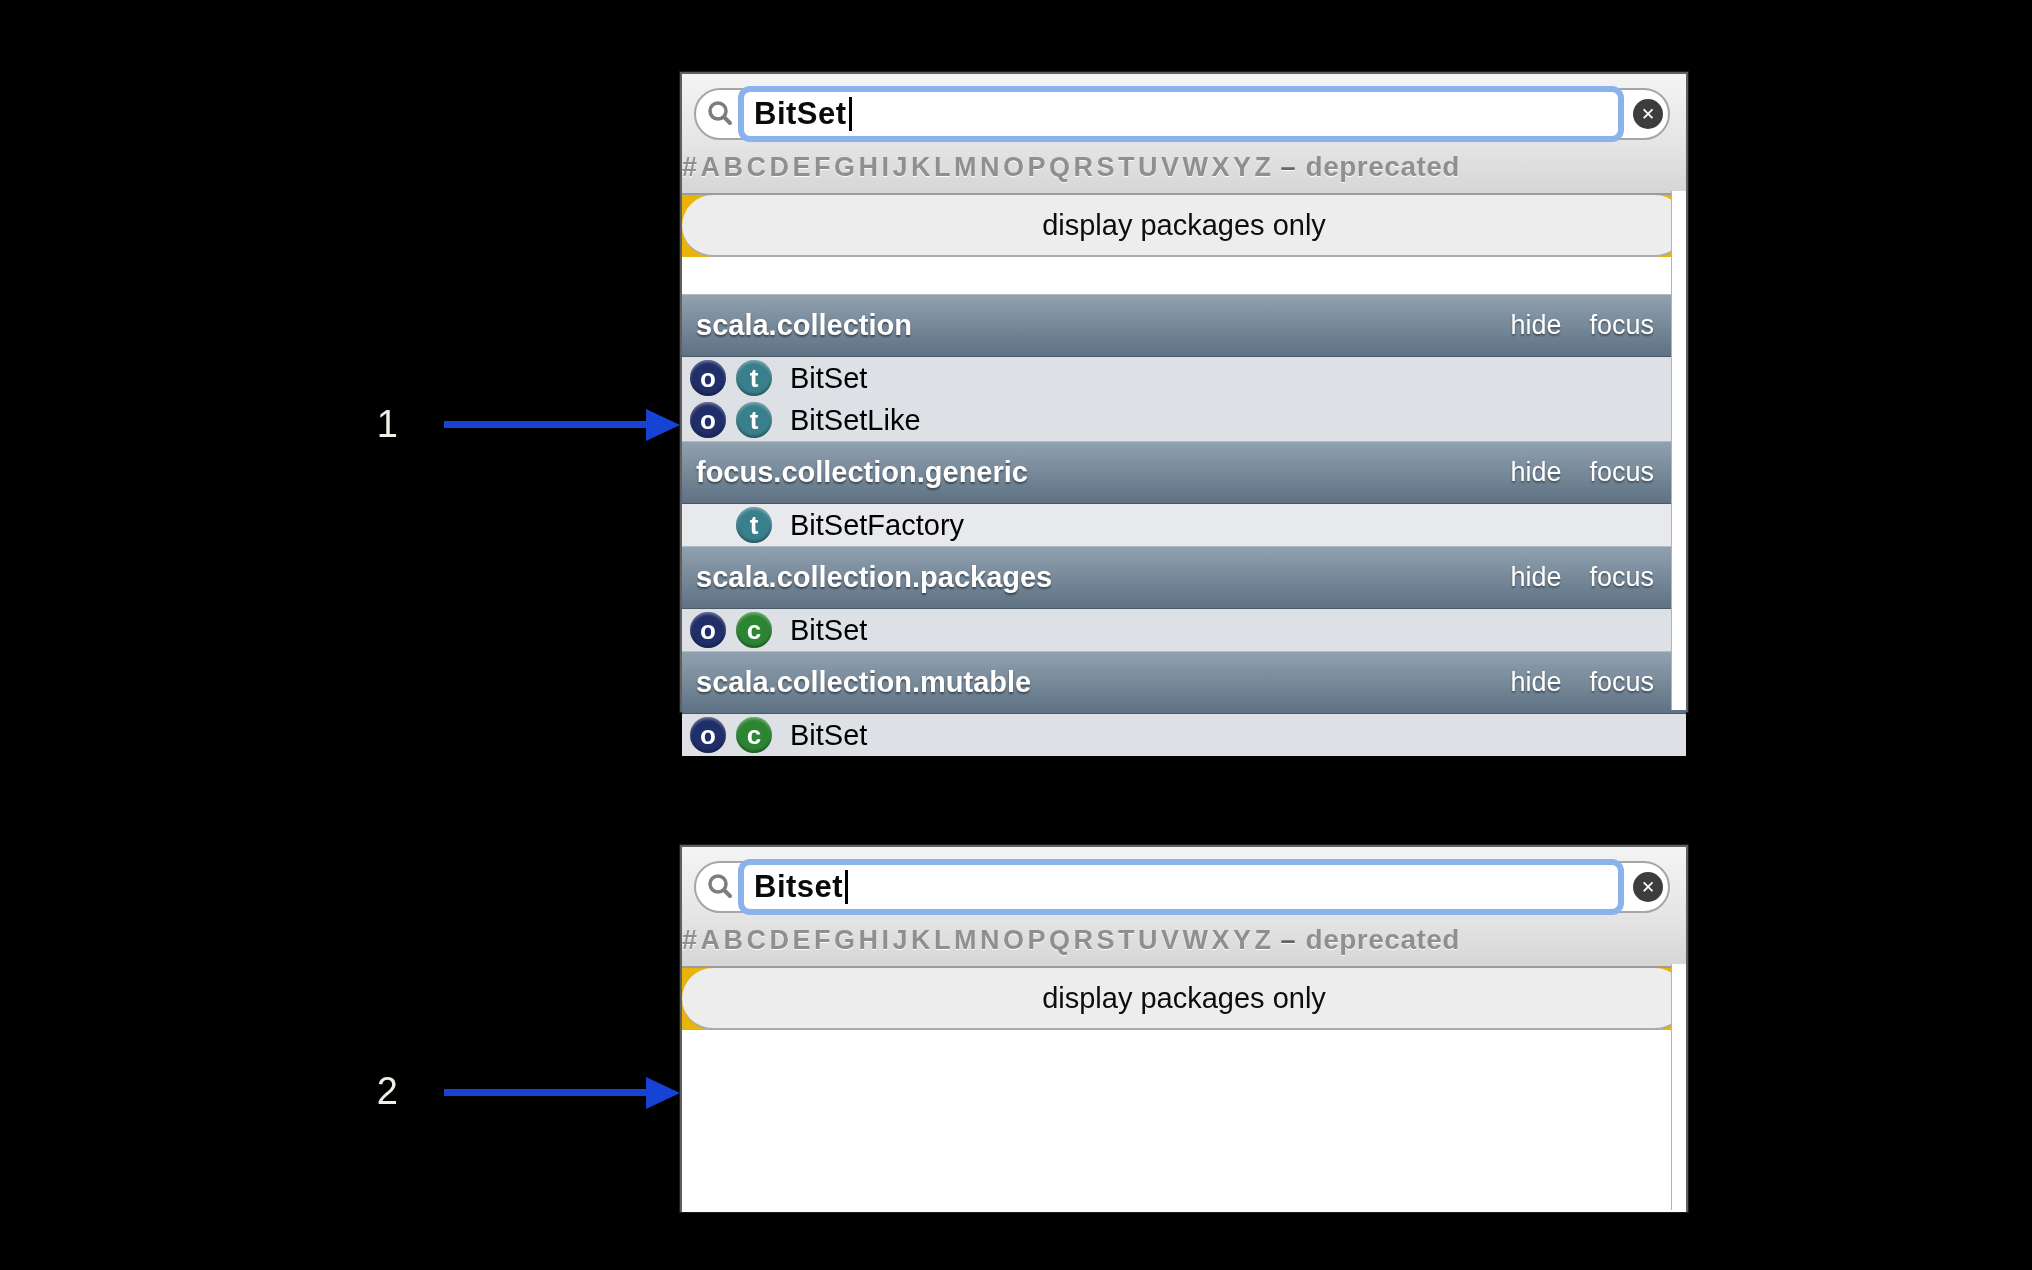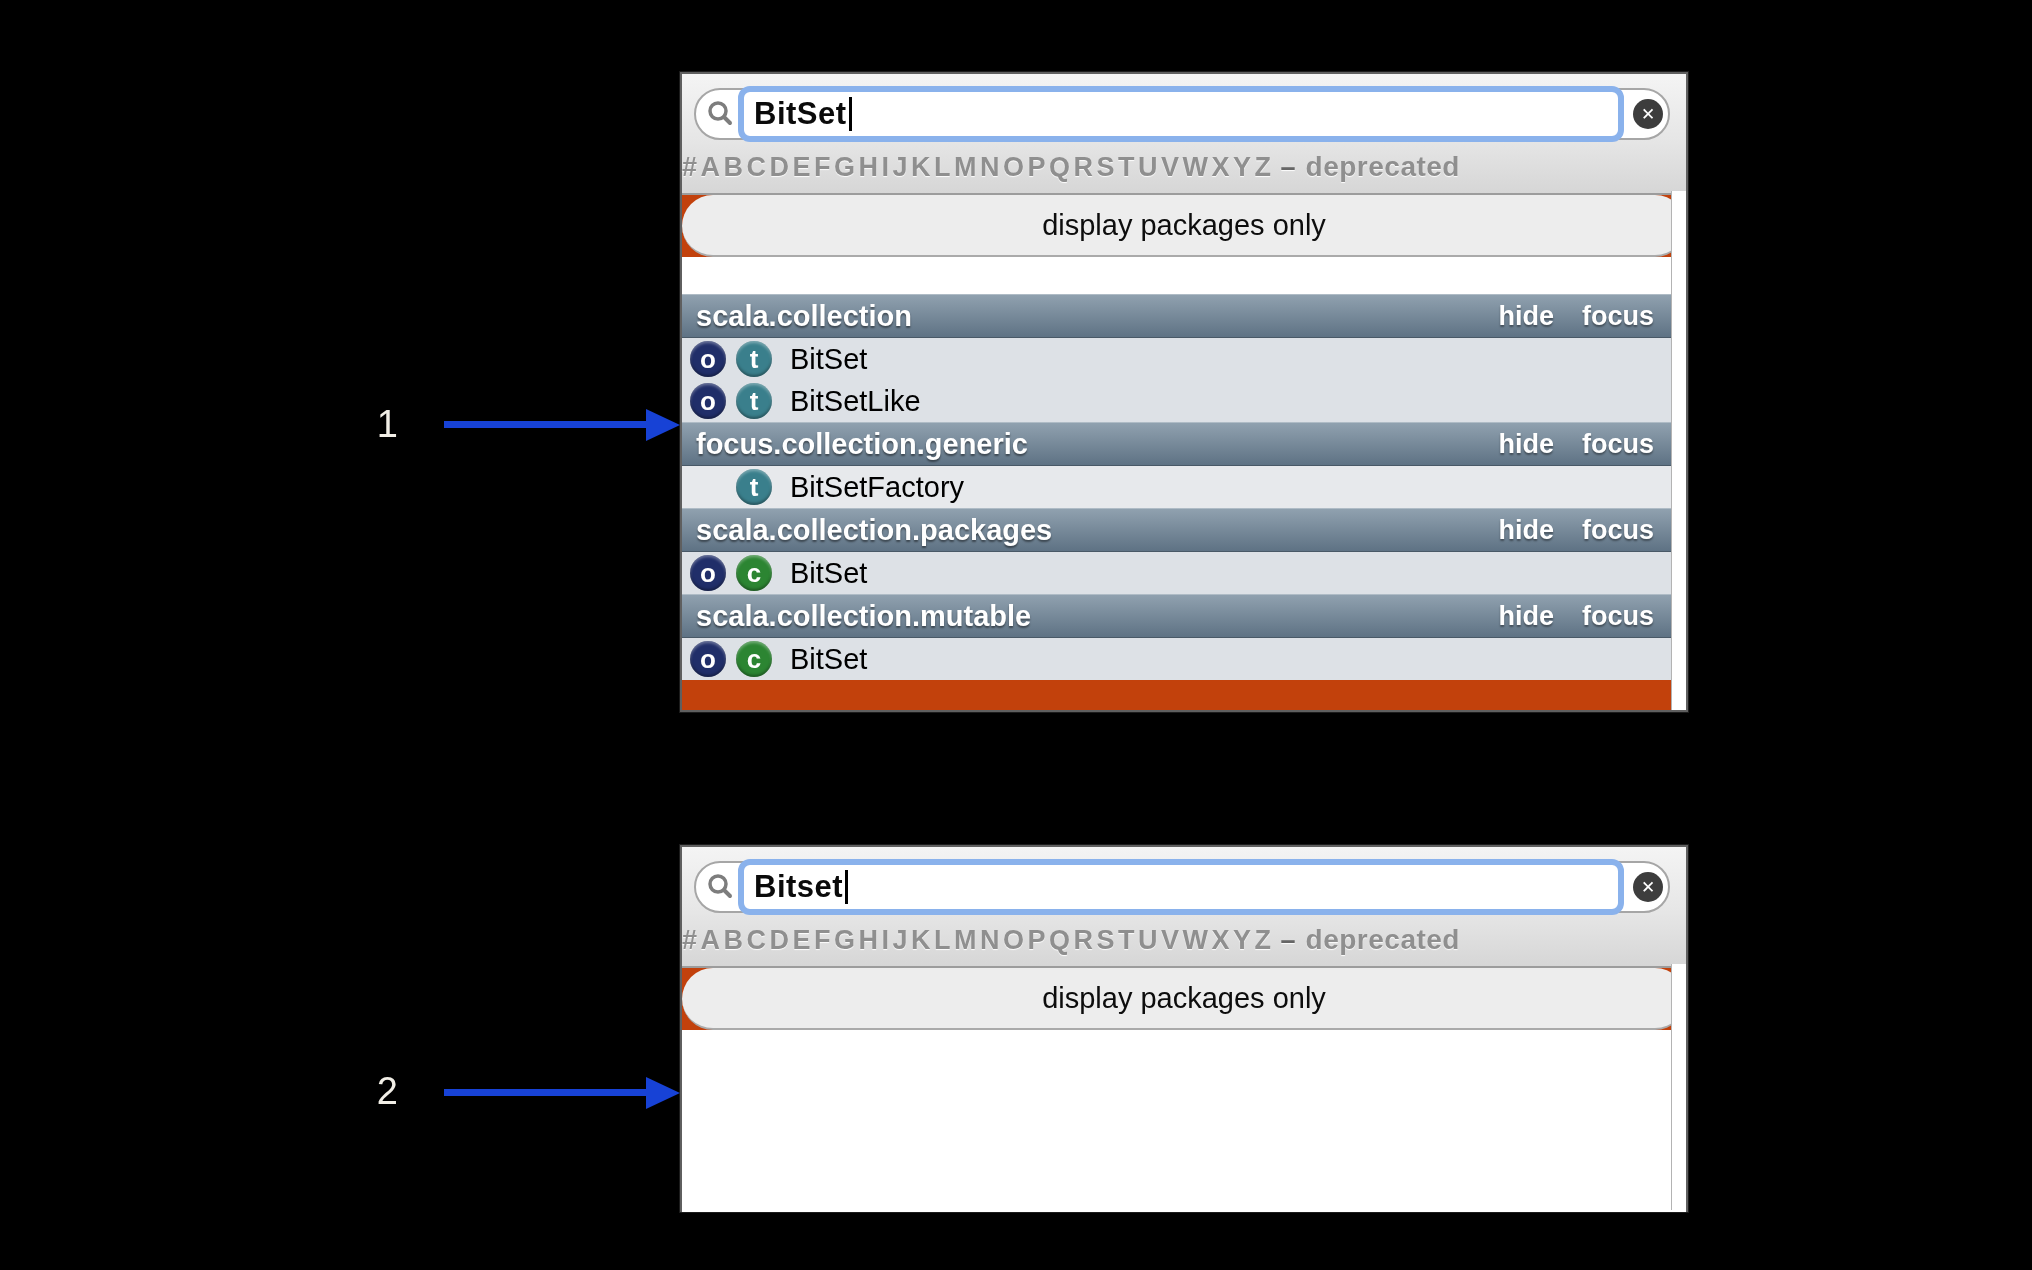--- a/index.html
+++ b/index.html
@@ -1,21 +1,21 @@
 <!DOCTYPE html>
 <html><head>
 <meta charset="utf-8">
 <style>
   html,body{margin:0;padding:0;background:#000;width:2032px;height:1270px;overflow:hidden;
     font-family:"Liberation Sans","DejaVu Sans",sans-serif;}
   .stage{position:absolute;left:0;top:0;width:2032px;height:1270px;background:#000;}
 
   
   .panel{position:absolute;left:680px;width:1008px;box-sizing:border-box;
-    background:#c2410c;border:2px solid #5f5f5f;box-shadow:0 0 0 1px #1c1c1c;}
+    background:#eab308;border:2px solid #5f5f5f;box-shadow:0 0 0 1px #1c1c1c;}
   .panel-top{top:72px;height:640px;}
   .panel-bottom{top:845px;height:367px;}
 
   
   .search-header{position:relative;height:119px;
     background:linear-gradient(#f4f4f4,#e6e6e6 55%,#d6d6d6);
     border-bottom:2px solid #9c9c9c;}
   .search-pill{position:absolute;left:12px;right:16px;top:14px;height:48px;
     background:#fff;border:2px solid #a6a6a6;border-radius:26px;}
   .mag{position:absolute;left:9px;top:50%;transform:translateY(-50%);width:30px;height:30px;}
@@ -38,28 +38,28 @@
     text-shadow:0 1px 1px rgba(255,255,255,.95);}
 
   
   .dpo{height:62px;background:#ededed;border-bottom:2px solid #aaa;box-sizing:border-box;
     display:flex;align-items:center;justify-content:center;
     font-size:29px;color:#0d0d0d;cursor:pointer;border-radius:31px;}
 
   
   .list{position:relative;background:#fff;}
   .gap-row{height:37px;background:#fff;}
-  .pkg-header{height:44px;background:linear-gradient(#91a2b0,#5d7183);
+  .pkg-header{height:63px;background:linear-gradient(#91a2b0,#5d7183);
     box-shadow:inset 0 1px 0 rgba(255,255,255,.28), inset 0 -1px 0 rgba(0,0,0,.22);
     display:flex;align-items:center;justify-content:space-between;
     padding:0 32px 0 14px;box-sizing:border-box;}
   .pkg-name{color:#fff;font-weight:700;font-size:29px;
     text-shadow:0 2px 2px rgba(0,0,0,.45);cursor:pointer;}
   .pkg-actions{display:flex;gap:28px;}
-  .pkg-actions span{color:#fff;font-size:27px;font-weight:700;cursor:pointer;
+  .pkg-actions span{color:#fff;font-size:27px;font-weight:400;cursor:pointer;
     text-shadow:0 2px 2px rgba(0,0,0,.4);}
   .entry{height:42px;background:#dde1e6;display:flex;align-items:center;
     padding-left:8px;cursor:pointer;}
   .entry.alt{background:#e7e9ec;}
   .badge{width:36px;height:36px;border-radius:50%;margin-right:10px;flex:0 0 36px;
     display:flex;align-items:center;justify-content:center;
     color:#fff;font-size:26px;font-weight:700;line-height:1;
     box-shadow:inset 0 -2px 3px rgba(0,0,0,.35), inset 0 2px 3px rgba(255,255,255,.35);}
   .badge.obj{background:#202e69;}
   .badge.trait{background:#3a7f8c;}

